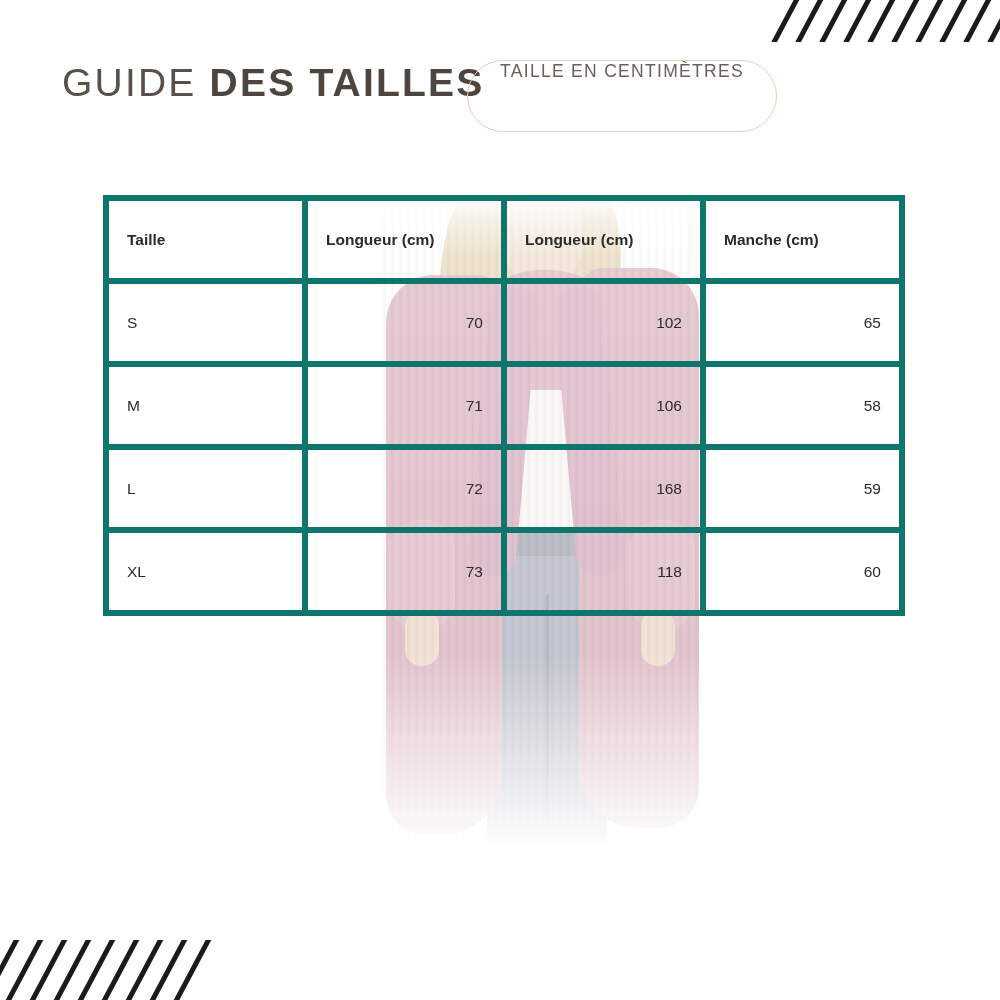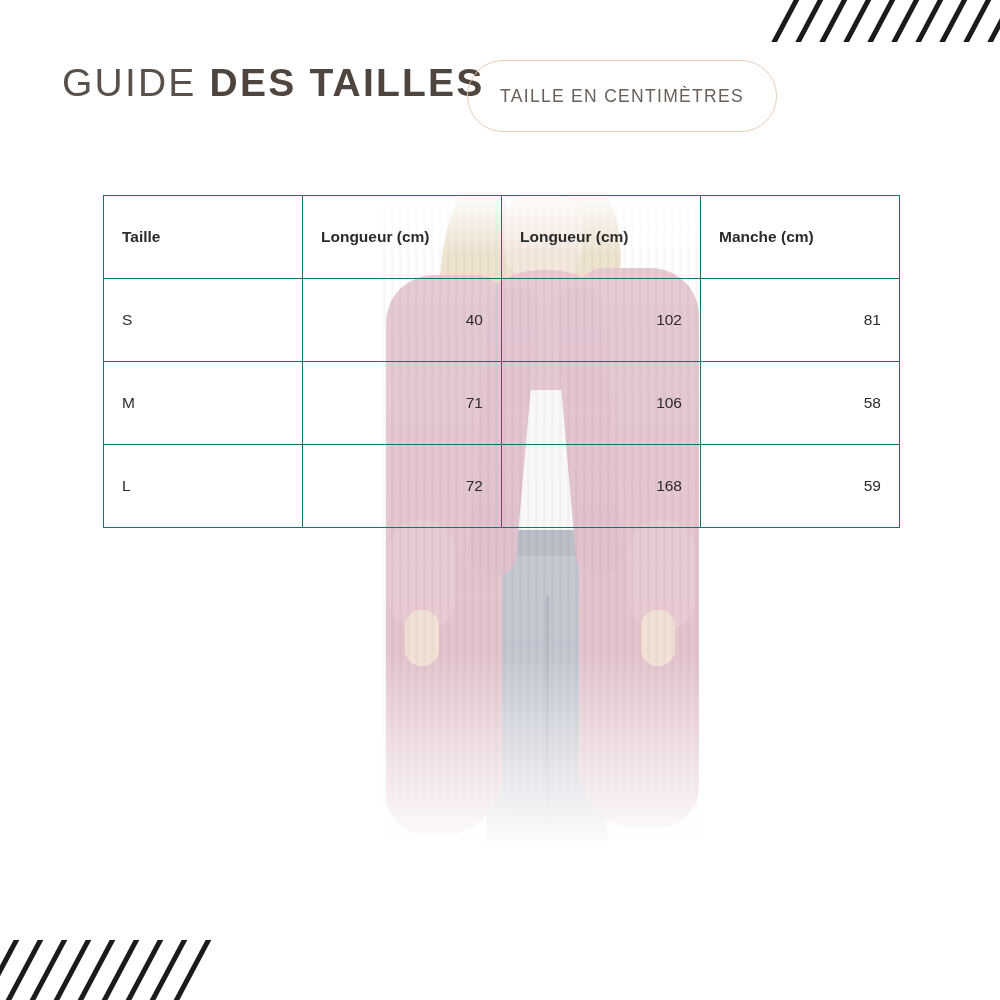--- a/index.html
+++ b/index.html
@@ -254,21 +254,20 @@
 
   .pill {
     position: absolute;
     right: 70px;
     top: 2px;
     width: 310px;
     height: 72px;
     border: 1.5px solid #e6cdb4;
     border-radius: 40px;
     display: flex;
-    align-items: center;
     justify-content: center;
     box-sizing: border-box;
   }
   .pill-label {
     font-size: 17.5px;
     letter-spacing: 1.3px;
     color: #6a605a;
     white-space: nowrap;
   }
 
@@ -278,21 +277,21 @@
     left: 103px;
     top: 195px;
     width: 796px;
   }
   table {
     width: 100%;
     border-collapse: collapse;
     table-layout: fixed;
   }
   table, th, td {
-    border: 1px solid #0f766e;
+    border: 6px solid #0f766e;
   }
   th, td {
     height: 83px;
     box-sizing: border-box;
     padding: 0 18px;
     font-size: 15.5px;
     color: #2b2b2b;
   }
   th {
     text-align: left;
@@ -385,31 +384,37 @@
       <tr>
         <th>Taille</th>
         <th>Longueur (cm)</th>
         <th>Longueur (cm)</th>
         <th>Manche (cm)</th>
       </tr>
     </thead>
     <tbody>
       <tr>
         <td class="size">S</td>
-        <td class="num">40</td>
+        <td class="num">70</td>
         <td class="num">102</td>
-        <td class="num">81</td>
+        <td class="num">65</td>
       </tr>
       <tr>
         <td class="size">M</td>
         <td class="num">71</td>
         <td class="num">106</td>
         <td class="num">58</td>
       </tr>
       <tr>
         <td class="size">L</td>
         <td class="num">72</td>
         <td class="num">168</td>
         <td class="num">59</td>
       </tr>
+      <tr>
+        <td class="size">XL</td>
+        <td class="num">73</td>
+        <td class="num">118</td>
+        <td class="num">60</td>
+      </tr>
     </tbody>
   </table>
 </div>
 
 </body></html>

